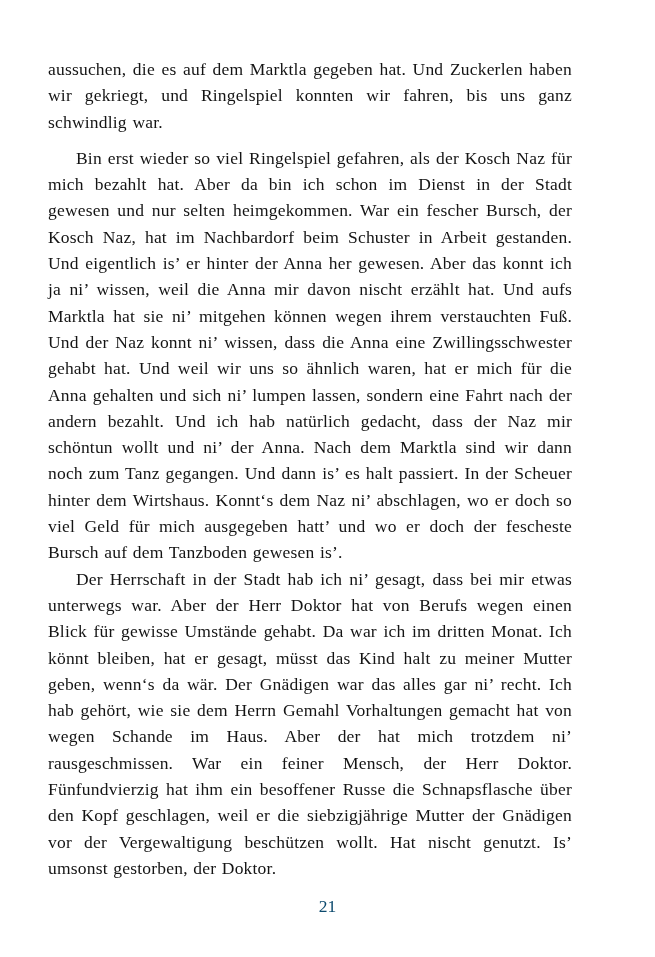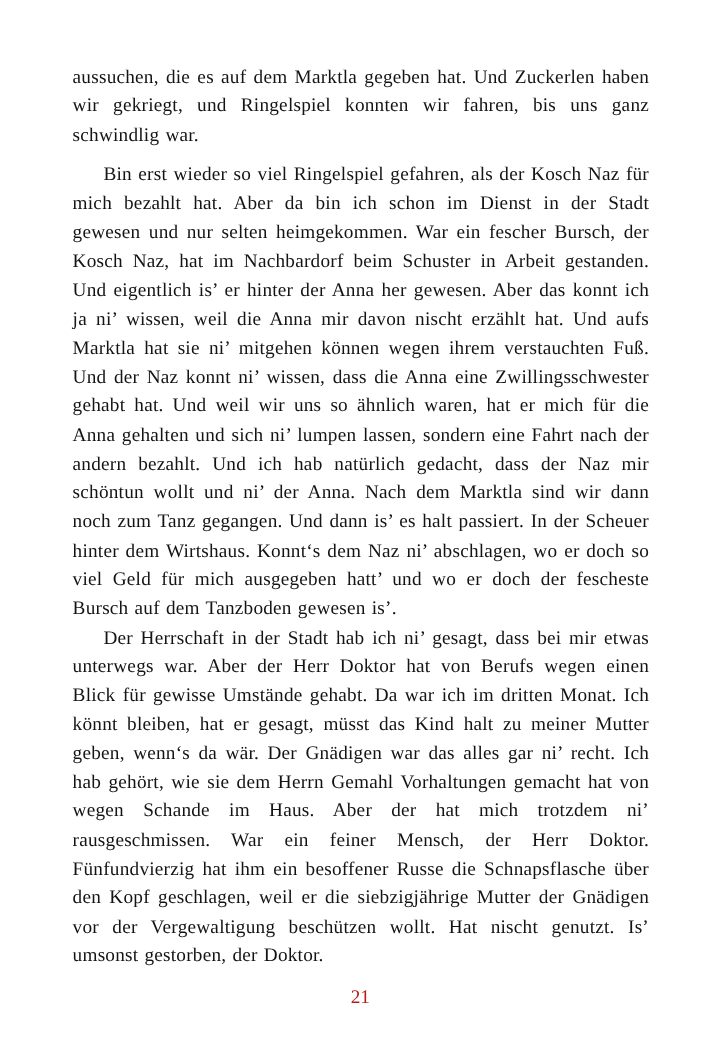--- a/index.html
+++ b/index.html
@@ -9,21 +9,21 @@
   }
   .page {
     position: relative;
     width: 655px;
     height: 957px;
     background: #ffffff;
     overflow: hidden;
   }
   .text-block {
     position: absolute;
-    left: 66px;
+    left: 48px;
     top: 56px;
     width: 524px;
     font-family: "Liberation Serif", serif;
     font-size: 17.5px;
     line-height: 26.3px;
     color: #141414;
     text-align: justify;
     letter-spacing: 0.2px;
     word-spacing: 1px;
   }
@@ -38,21 +38,21 @@
     text-indent: 28px;
   }
   .page-number {
     position: absolute;
     bottom: 40px;
     left: 0;
     width: 100%;
     text-align: center;
     font-family: "Liberation Serif", serif;
     font-size: 17.5px;
-    color: #b91c1c;
+    color: #0c4a6e;
   }
 </style>
 </head>
 <body>
 
 <div class="page">
   <div class="text-block">
     <p>aussuchen, die es auf dem Marktla gegeben hat. Und Zuckerlen haben wir gekriegt, und Ringelspiel konnten wir fahren, bis uns ganz schwindlig war.</p>
     <p class="gap-before indent">Bin erst wieder so viel Ringelspiel gefahren, als der Kosch Naz für mich bezahlt hat. Aber da bin ich schon im Dienst in der Stadt gewesen und nur selten heimgekommen. War ein fescher Bursch, der Kosch Naz, hat im Nachbardorf beim Schuster in Arbeit gestanden. Und eigentlich is’ er hinter der Anna her gewesen. Aber das konnt ich ja ni’ wissen, weil die Anna mir davon nischt erzählt hat. Und aufs Marktla hat sie ni’ mitgehen können wegen ihrem verstauchten Fuß. Und der Naz konnt ni’ wissen, dass die Anna eine Zwillingsschwester gehabt hat. Und weil wir uns so ähnlich waren, hat er mich für die Anna gehalten und sich ni’ lumpen lassen, sondern eine Fahrt nach der andern bezahlt. Und ich hab natürlich gedacht, dass der Naz mir schöntun wollt und ni’ der Anna. Nach dem Marktla sind wir dann noch zum Tanz gegangen. Und dann is’ es halt passiert. In der Scheuer hinter dem Wirtshaus. Konnt‘s dem Naz ni’ abschlagen, wo er doch so viel Geld für mich ausgegeben hatt’ und wo er doch der fescheste Bursch auf dem Tanzboden gewesen is’.</p>
     <p class="indent">Der Herrschaft in der Stadt hab ich ni’ gesagt, dass bei mir etwas unterwegs war. Aber der Herr Doktor hat von Berufs wegen einen Blick für gewisse Umstände gehabt. Da war ich im dritten Monat. Ich könnt bleiben, hat er gesagt, müsst das Kind halt zu meiner Mutter geben, wenn‘s da wär. Der Gnädigen war das alles gar ni’ recht. Ich hab gehört, wie sie dem Herrn Gemahl Vorhaltungen gemacht hat von wegen Schande im Haus. Aber der hat mich trotzdem ni’ rausgeschmissen. War ein feiner Mensch, der Herr Doktor. Fünfundvierzig hat ihm ein besoffener Russe die Schnapsflasche über den Kopf geschlagen, weil er die siebzigjährige Mutter der Gnädigen vor der Vergewaltigung beschützen wollt. Hat nischt genutzt. Is’ umsonst gestorben, der Doktor.</p>

